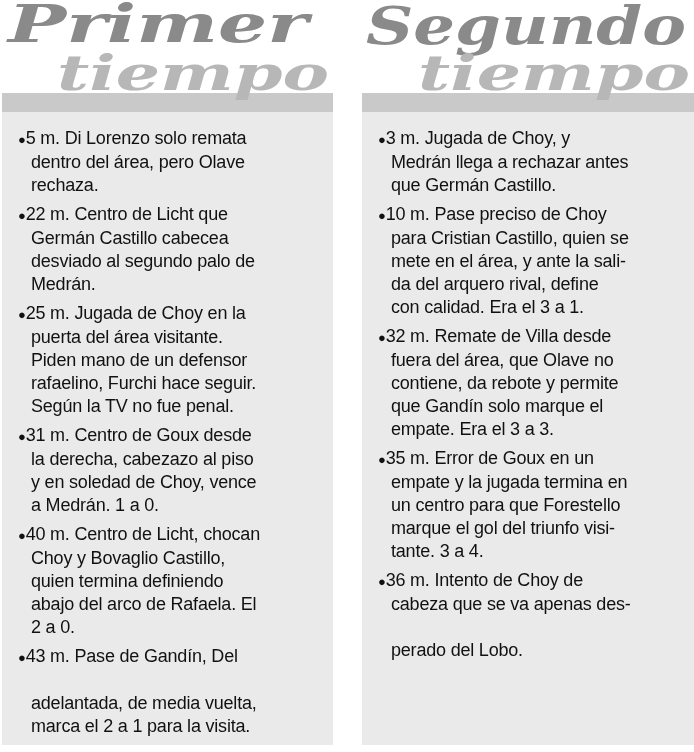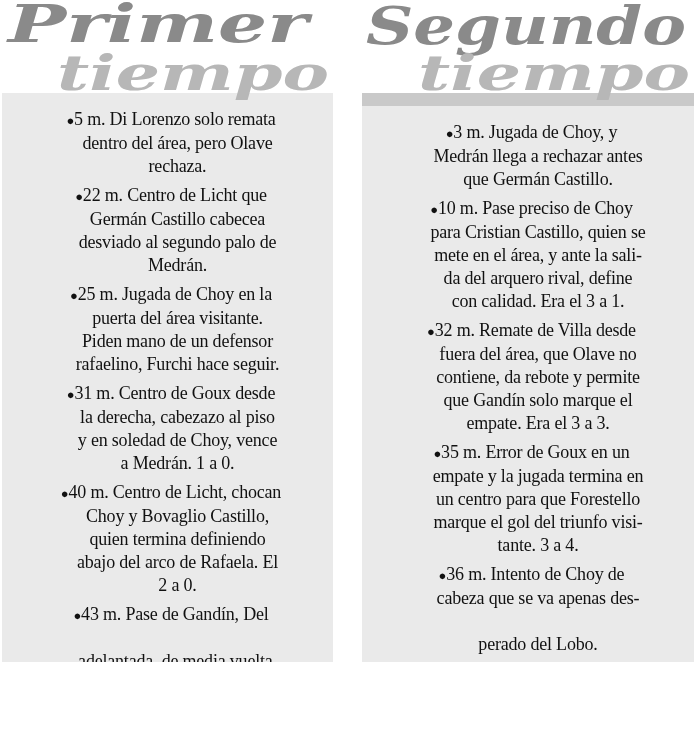--- a/index.html
+++ b/index.html
@@ -7,29 +7,28 @@
     --title-light: #b7b7b7;
     --bar: #c9c9c9;
     --panel-bg: #eaeaea;
     --text: #111111;
     --page-bg: #ffffff;
   }
   * { margin: 0; padding: 0; box-sizing: border-box; }
   html, body { background: #fff; }
   .page {
     width: 694px;
-    height: 662px;
+    height: 752px;
     background: var(--page-bg, #fff);
     font-family: "Liberation Sans", sans-serif;
     color: var(--text, #111);
     display: flex;
     gap: 29px;
     padding-left: 2px;
     overflow: hidden;
-    text-align: center;
   }
   .column { width: 331px; display: flex; flex-direction: column; }
   .column.right { width: 332px; }
 
   .title-block {
     height: 93px;
     position: relative;
     z-index: 2;
   }
   .title-block svg { display: block; overflow: visible; }
@@ -45,21 +44,20 @@
     height: 19px;
     background: var(--bar, #c9c9c9);
     position: relative;
     z-index: 1;
   }
 
   .panel {
     background: var(--panel-bg, #eaeaea);
     height: 633px;
     padding: 15px 9px 0 16px;
-    font-family: Liberation Serif, serif;
   }
   ul.events { list-style: none; }
   ul.events li {
     font-size: 18px;
     line-height: 23px;
     padding-left: 13px;
     text-indent: -13px;
     margin-bottom: 6px;
     letter-spacing: -0.2px;
   }
@@ -79,21 +77,21 @@
       <svg width="331" height="93" viewBox="0 0 331 93" xmlns="http://www.w3.org/2000/svg">
         <text class="script-title t1" x="6" y="42" font-size="52" textLength="300" lengthAdjust="spacingAndGlyphs">Primer</text>
         <text class="script-title t2" x="327" y="90" font-size="48" text-anchor="end" textLength="272" lengthAdjust="spacingAndGlyphs">tiempo</text>
       </svg>
     </div>
     <div class="bar"></div>
     <div class="panel">
       <ul class="events">
           <li><span class="bullet">●</span><span>5 m. Di Lorenzo solo remata</span><br><span>dentro del área, pero Olave</span><br><span>rechaza.</span></li>
           <li><span class="bullet">●</span><span>22 m. Centro de Licht que</span><br><span>Germán Castillo cabecea</span><br><span>desviado al segundo palo de</span><br><span>Medrán.</span></li>
-          <li><span class="bullet">●</span><span>25 m. Jugada de Choy en la</span><br><span>puerta del área visitante.</span><br><span>Piden mano de un defensor</span><br><span>rafaelino, Furchi hace seguir.</span><br></li>
+          <li><span class="bullet">●</span><span>25 m. Jugada de Choy en la</span><br><span>puerta del área visitante.</span><br><span>Piden mano de un defensor</span><br><span>rafaelino, Furchi hace seguir.</span><br><span>Según la TV no fue penal.</span></li>
           <li><span class="bullet">●</span><span>31 m. Centro de Goux desde</span><br><span>la derecha, cabezazo al piso</span><br><span>y en soledad de Choy, vence</span><br><span>a Medrán. 1 a 0.</span></li>
           <li><span class="bullet">●</span><span>40 m. Centro de Licht, chocan</span><br><span>Choy y Bovaglio Castillo,</span><br><span>quien termina definiendo</span><br><span>abajo del arco de Rafaela. El</span><br><span>2 a 0.</span></li>
           <li><span class="bullet">●</span><span>43 m. Pase de Gandín, Del</span><br><br><span>adelantada, de media vuelta,</span><br><span>marca el 2 a 1 para la visita.</span></li>
         </ul>
     </div>
   </section>
 
   <section class="column right">
     <div class="title-block">
       <svg width="332" height="93" viewBox="0 0 332 93" xmlns="http://www.w3.org/2000/svg">

